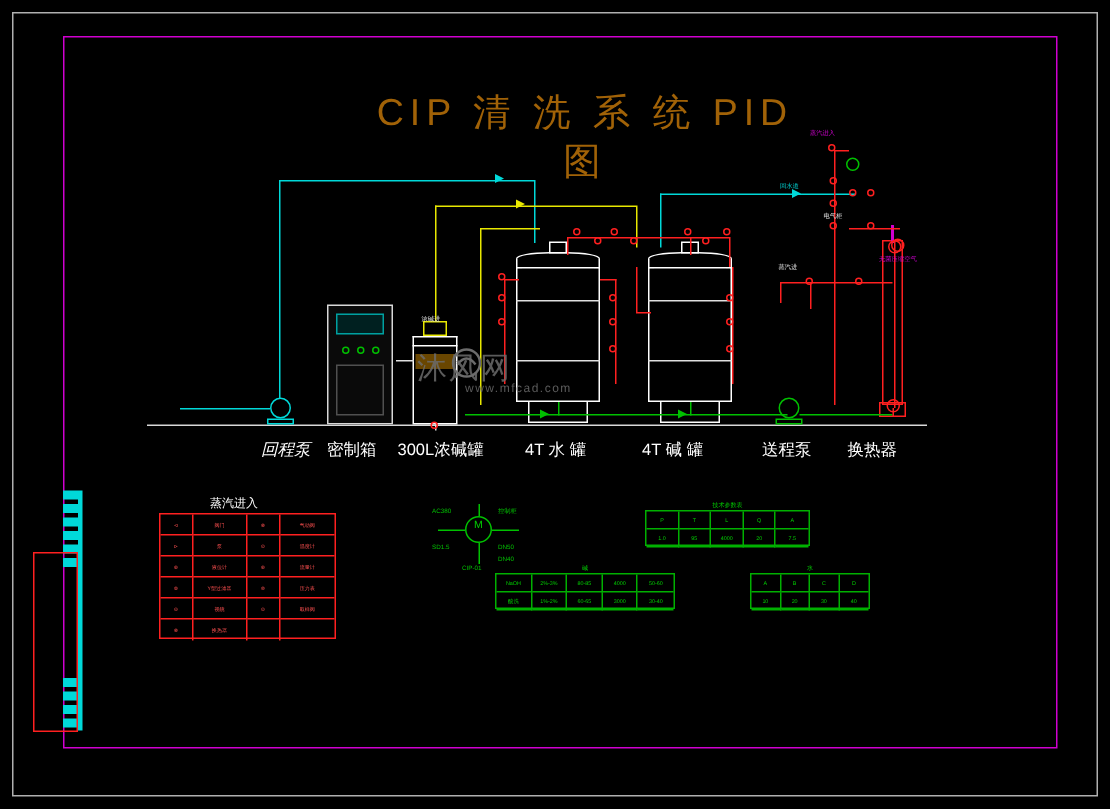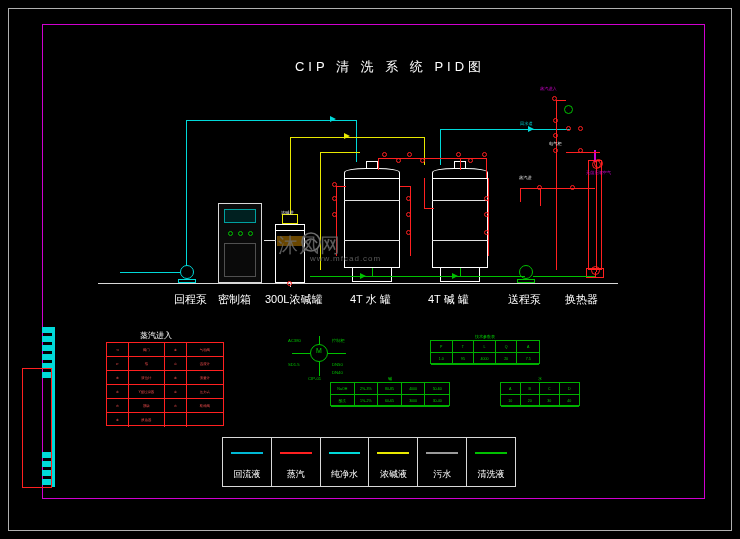--- a/index.html
+++ b/index.html
@@ -9,21 +9,21 @@
   
   .abs{position:absolute;}
   .ln{position:absolute;}
 
   
   .frame-outer{left:8px;top:8px;width:724px;height:523px;border:1px solid #b0b0b0;box-sizing:border-box;}
   .frame-magenta{left:42px;top:24px;width:663px;height:475px;border:1px solid #d000d0;box-sizing:border-box;}
 
   .title{
     position:absolute;left:250px;top:58px;width:280px;text-align:center;
-    color:#ffffff;font-size:13px;letter-spacing:4px;font-family:"Liberation Sans",sans-serif;
+    color:#a16207;font-size:25px;letter-spacing:4px;font-family:"Liberation Sans",sans-serif;
   }
 
   
   .baseline{left:98px;top:283px;width:520px;height:0;border-top:1px solid #d8d8d8;}
 
   
   .eqlabels{position:absolute;left:160px;top:292px;width:480px;height:18px;}
   .eqlabel{position:absolute;color:#ffffff;font-size:11px;white-space:nowrap;}
   .cabinet{position:absolute;border:1px solid #d8d8d8;background:#0a0a0a;box-sizing:border-box;}
 
@@ -227,21 +227,21 @@
   <div class="vc" style="left:287px;top:281px;"></div>
 
   <div class="tiny m" style="left:540px;top:86px;">蒸汽进入</div>
   <div class="tiny c" style="left:520px;top:121px;">回水道</div>
   <div class="tiny w" style="left:549px;top:141px;">电气柜</div>
   <div class="tiny m" style="left:586px;top:170px;">无菌压缩空气</div>
   <div class="tiny w" style="left:519px;top:175px;">蒸汽进</div>
   <div class="tiny w" style="left:281px;top:210px;">浓碱进</div>
 
   <div class="eqlabels">
-    <div class="eqlabel" style="left:14px;">回程泵</div>
+    <div class="eqlabel" style="left:14px;font-style:italic;">回程泵</div>
     <div class="eqlabel" style="left:58px;">密制箱</div>
     <div class="eqlabel" style="left:105px;">300L浓碱罐</div>
     <div class="eqlabel" style="left:190px;">4T 水 罐</div>
     <div class="eqlabel" style="left:268px;">4T 碱 罐</div>
     <div class="eqlabel" style="left:348px;">送程泵</div>
     <div class="eqlabel" style="left:405px;">换热器</div>
   </div>
 
   <div class="symleg">
     <div class="hd">蒸汽进入</div>
@@ -345,46 +345,20 @@
         <div class="r" style="height: 12px;">
           <div class="c" style="width: 20px;">10</div>
           <div class="c" style="width: 20px;">20</div>
           <div class="c" style="width: 20px;">30</div>
           <div class="c" style="width: 20px;">40</div>
         </div>
         <div style="position: absolute; left: 0px; right: 0px; top: -7px; text-align: center; font-size: 4px; color: rgb(0, 208, 0);">水</div>
       </div>
     </div>
 
-  <div class="colorlegend" id="colorlegend">
-      <div class="cl">
-        <div class="swatch" style="background: rgb(0, 184, 212);"></div>
-        <div class="cltext">回流液</div>
-      </div>
-      <div class="cl">
-        <div class="swatch" style="background: rgb(255, 32, 32);"></div>
-        <div class="cltext">蒸汽</div>
-      </div>
-      <div class="cl">
-        <div class="swatch" style="background: rgb(0, 217, 217);"></div>
-        <div class="cltext">纯净水</div>
-      </div>
-      <div class="cl">
-        <div class="swatch" style="background: rgb(232, 232, 0);"></div>
-        <div class="cltext">浓碱液</div>
-      </div>
-      <div class="cl">
-        <div class="swatch" style="background: rgb(154, 154, 154);"></div>
-        <div class="cltext">污水</div>
-      </div>
-      <div class="cl">
-        <div class="swatch" style="background: rgb(0, 192, 0);"></div>
-        <div class="cltext">清洗液</div>
-      </div>
-    </div>
 
   <div class="wmlogo">
     <svg width="22" height="22" viewBox="0 0 22 22">
         <circle cx="11" cy="11" r="9" fill="none" stroke="#6b6b6b" stroke-width="1.6"></circle>
         <path d="M5 12 Q11 4 17 12" fill="none" stroke="#6b6b6b" stroke-width="1.6"></path>
       </svg>
   </div>
   <div class="wm">沐风网</div>
   <div class="wm2">www.mfcad.com</div>
 

